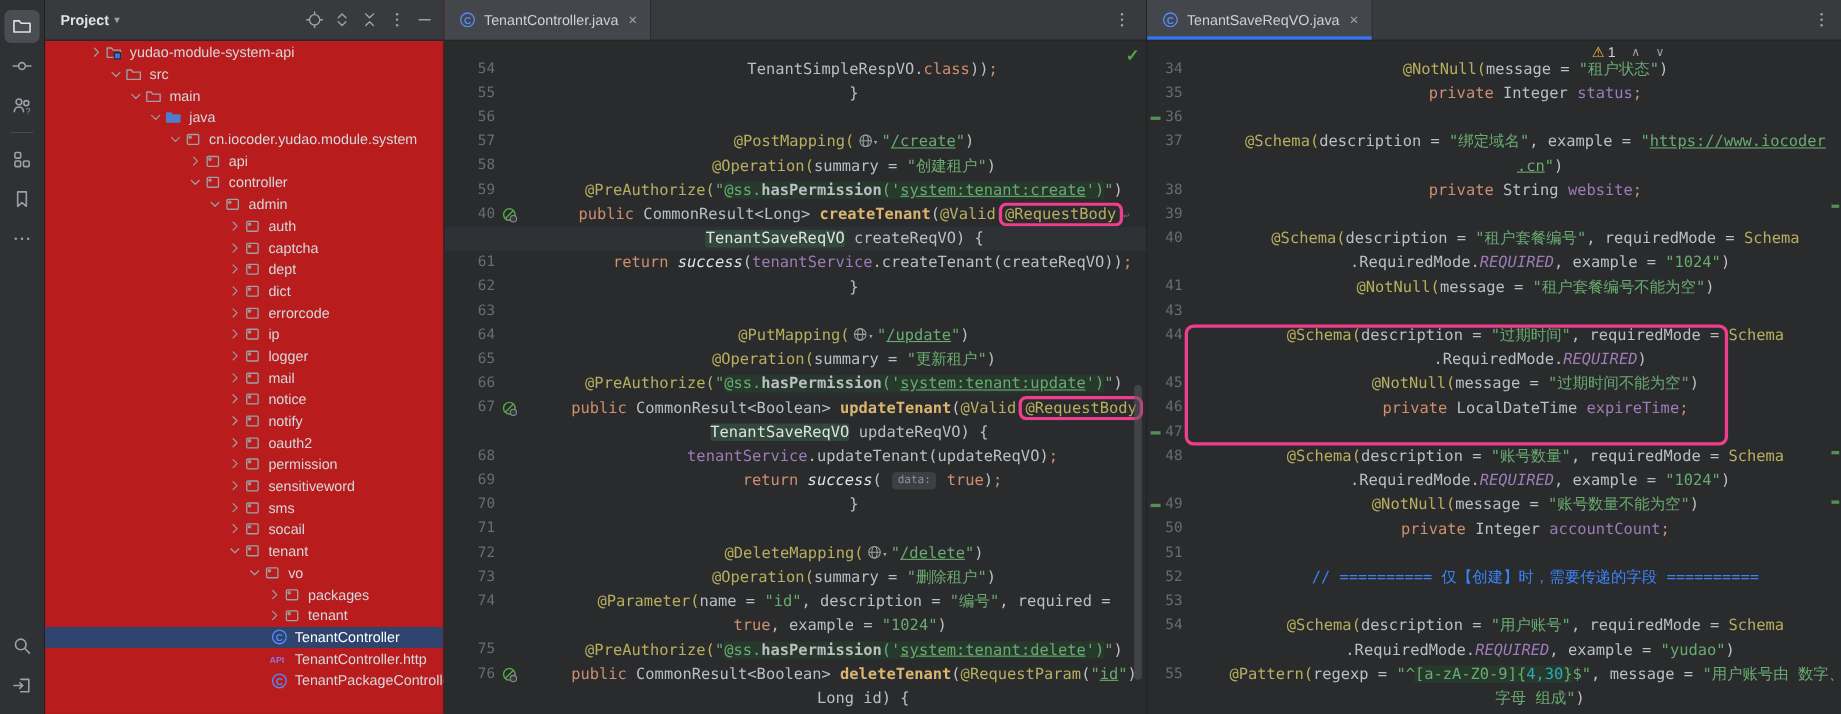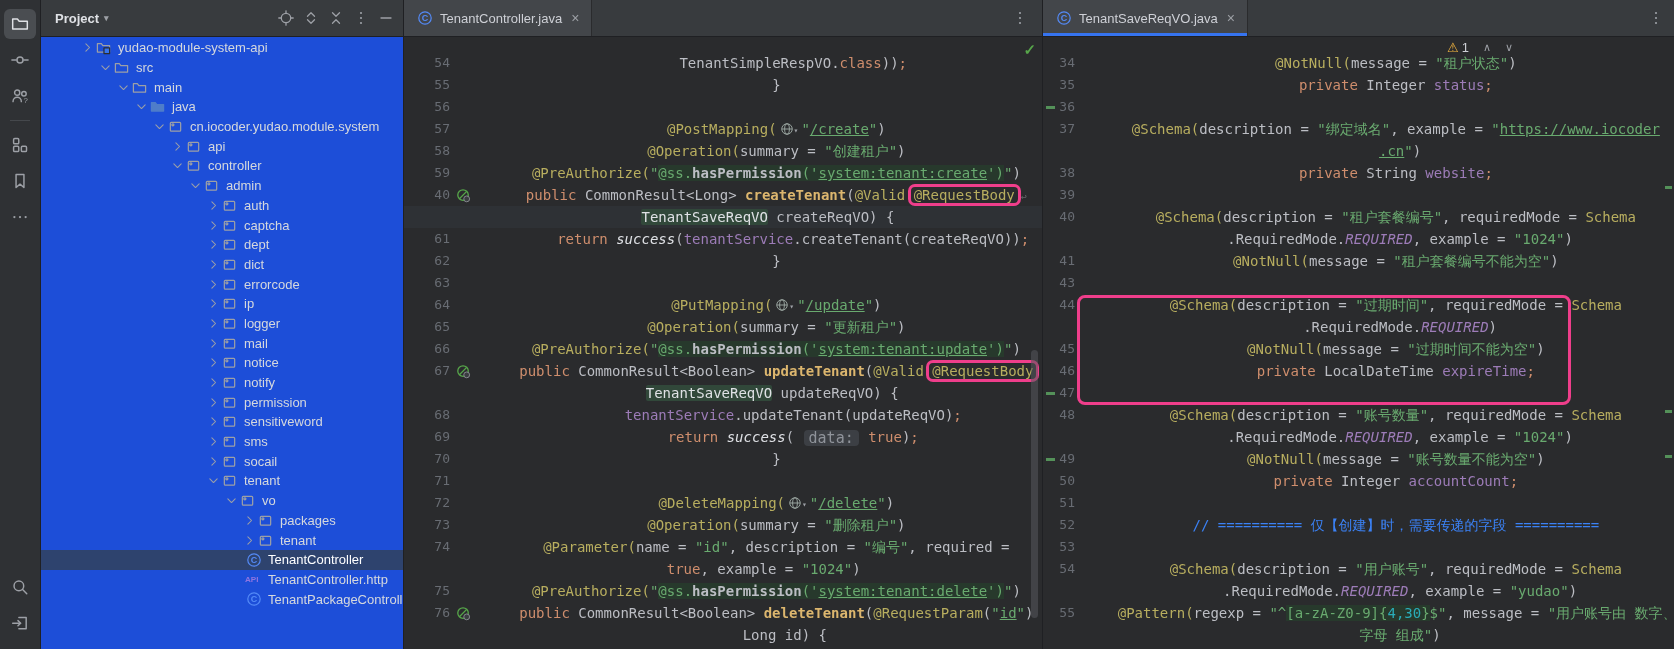--- a/index.html
+++ b/index.html
@@ -7,21 +7,21 @@
        font-family:"Liberation Sans",sans-serif;color:#dfe1e5;background:#2a2b2d;}
   
   #activity{position:absolute;left:0;top:0;width:40px;height:649px;background:#2f3134;
             border-right:1px solid #1f2023;display:flex;flex-direction:column;align-items:center;}
   .abtn{width:32px;height:30px;display:flex;align-items:center;justify-content:center;
         border-radius:6px;margin:3px 0;color:#9da0a6;}
   .abtn.active{background:#4a4d51;color:#dfe1e5;}
   .adiv{width:20px;height:1px;background:#45484c;margin:6px 0;}
   #activity .spacer{flex:1;}
   
-  #project{position:absolute;left:41px;top:0;width:362px;height:649px;background:#1d4ed8;
+  #project{position:absolute;left:41px;top:0;width:362px;height:649px;background:#b91c1c;
            border-right:1px solid #1f2023;}
   #pheader{height:36px;background:#383b3e;border-bottom:1px solid #1f2023;display:flex;
            align-items:center;padding:0 8px 0 14px;}
   #ptitle{font-size:13px;font-weight:bold;color:#dfe1e5;display:flex;align-items:center;gap:5px;}
   #ptools{margin-left:auto;display:flex;align-items:center;gap:7px;color:#9da0a6;}
   .ptool{width:18px;height:18px;display:flex;align-items:center;justify-content:center;}
   #tree{position:absolute;top:38px;left:0;right:0;bottom:0;overflow:hidden;}
   .trow{height:19.7px;display:flex;align-items:center;font-size:13px;color:#d5d8dd;white-space:nowrap;}
   .trow.sel{background:#2e436e;color:#fff;}
   .tchev{width:16px;display:flex;justify-content:center;color:#9da0a6;flex:0 0 16px;}
@@ -50,21 +50,21 @@
   .sg.u{color:#69aa6f;text-decoration:underline}
   .sg.m{color:#dcb66e;font-weight:bold}.sg.f{color:#9d7cb8}.sg.i{font-style:italic}
   .sg.q{color:#9d7cb8;font-style:italic}.sg.n{color:#2aacb8}.sg.c{color:#3b82f6}
   .sg.p{color:#cf8e6d}.sg.b{color:#bcbec4;font-weight:bold}
   .sg.g{background:#27392c}
   .sg.h{background:#31483a;border-radius:2px}
   .sg.w{color:#8a8d92;font-size:10px;opacity:.6}
   .pinkbox{position:relative;}
   .pinkbox::after{content:"";position:absolute;inset:-3px -6px;border:3px solid #ef3e8b;border-radius:7px;pointer-events:none;}
   .inlay{display:inline-block;background:#3c3f44;color:#8f939a;border-radius:4px;padding:0 5px;
-         font-size:15px;line-height:16px;vertical-align:middle;margin:0 1px;}
+         font-size:10px;line-height:16px;vertical-align:middle;margin:0 1px;}
   .vcsmark{position:absolute;left:3px;top:10px;width:9px;height:3px;background:#549159;}
   
   #midcheck{position:absolute;right:6px;top:41px;color:#57a64a;font-size:15px;font-weight:bold;}
   #rinspect{position:absolute;left:404px;top:40px;display:flex;align-items:center;gap:14px;font-size:13px;}
   #rinspect .warn{color:#f5b63f;display:flex;align-items:center;gap:3px;}
   #rinspect .wcount{color:#ced0d6;}
   #rinspect .chev{color:#9da0a6;font-size:11px;}
   #midscroll{position:absolute;left:627px;top:350px;width:7px;height:268px;background:#55585c;opacity:.55;border-radius:4px;}
   #bigpink{position:absolute;left:34px;top:295px;width:488px;height:104px;border:3px solid #ef3e8b;border-radius:8px;pointer-events:none;}
   .stripe-tick{position:absolute;width:7px;height:3px;background:#549159;right:2px;}
@@ -438,20 +438,35 @@
               <polyline points="6,3.5 10.5,8 6,12.5"></polyline>
             </svg>
           </span>
           <span class="ticon">
             <svg width="15" height="15" viewBox="0 0 16 16" fill="none" stroke="#9da0a6" stroke-width="1.3" stroke-linejoin="round">
               <rect x="2.5" y="3.5" width="11" height="9.5" rx="1"></rect>
               <circle cx="5.2" cy="6.2" r="1.1"></circle>
             </svg>
           </span>
           <span>notify</span>
+        </div>
+        <div class="trow">
+          <span style="flex: 0 0 164px;"></span>
+          <span class="tchev">
+            <svg width="13" height="13" viewBox="0 0 16 16" fill="none" stroke="currentColor" stroke-width="1.3" stroke-linecap="round" stroke-linejoin="round">
+              <polyline points="6,3.5 10.5,8 6,12.5"></polyline>
+            </svg>
+          </span>
+          <span class="ticon">
+            <svg width="15" height="15" viewBox="0 0 16 16" fill="none" stroke="#9da0a6" stroke-width="1.3" stroke-linejoin="round">
+              <rect x="2.5" y="3.5" width="11" height="9.5" rx="1"></rect>
+              <circle cx="5.2" cy="6.2" r="1.1"></circle>
+            </svg>
+          </span>
+          <span>oauth2</span>
         </div>
         <div class="trow">
           <span style="flex: 0 0 164px;"></span>
           <span class="tchev">
             <svg width="13" height="13" viewBox="0 0 16 16" fill="none" stroke="currentColor" stroke-width="1.3" stroke-linecap="round" stroke-linejoin="round">
               <polyline points="6,3.5 10.5,8 6,12.5"></polyline>
             </svg>
           </span>
           <span class="ticon">
             <svg width="15" height="15" viewBox="0 0 16 16" fill="none" stroke="#9da0a6" stroke-width="1.3" stroke-linejoin="round">

